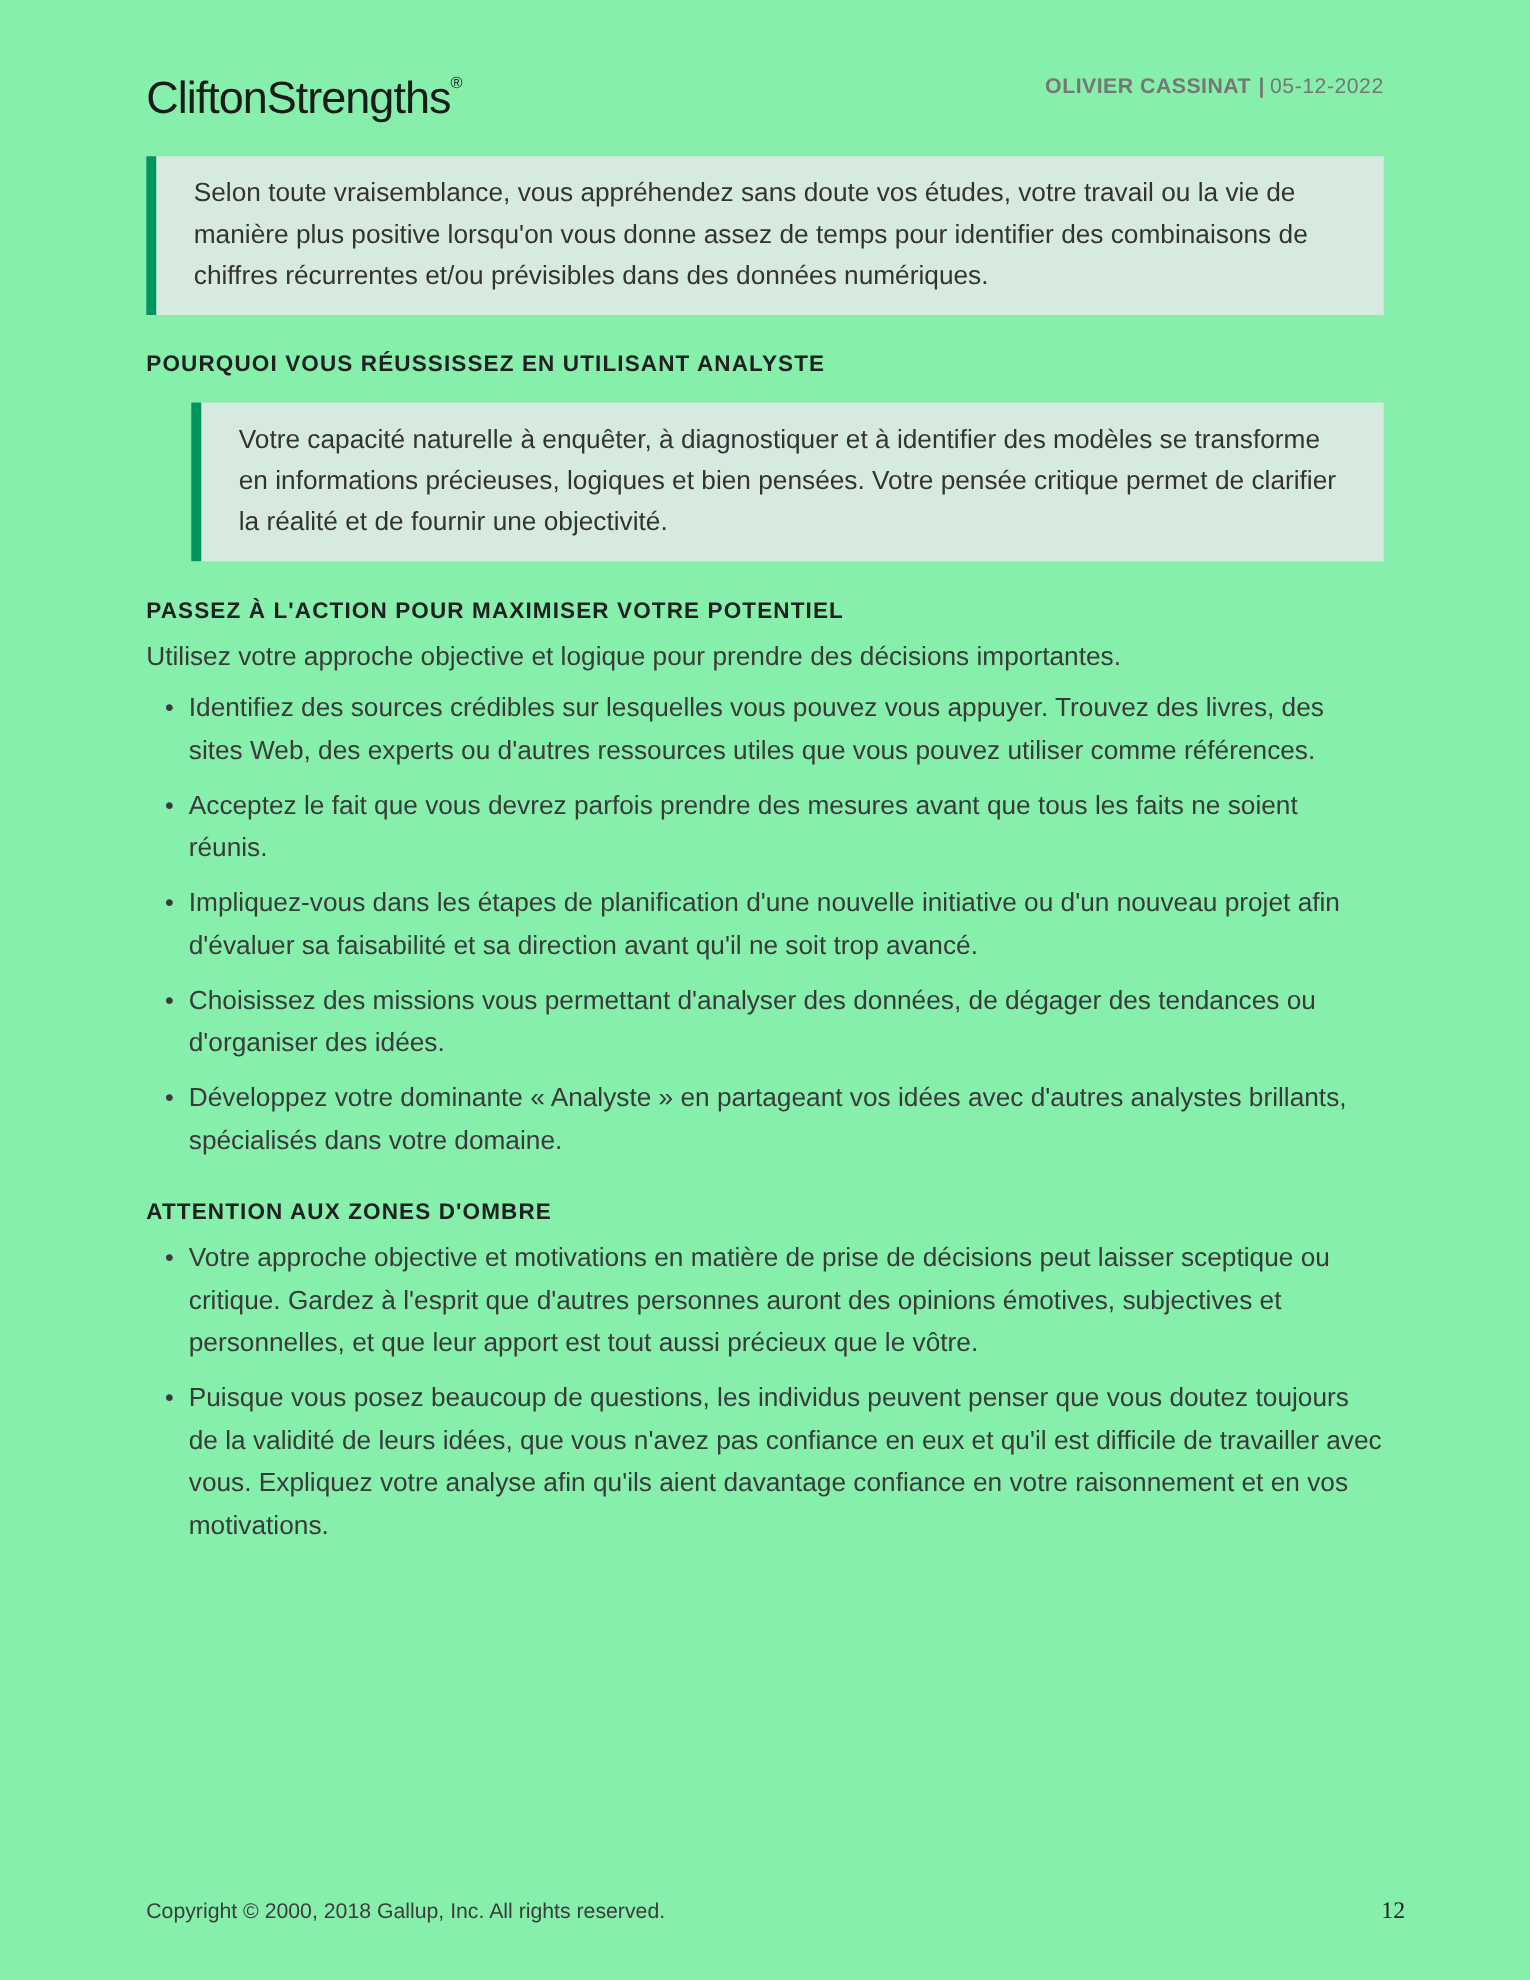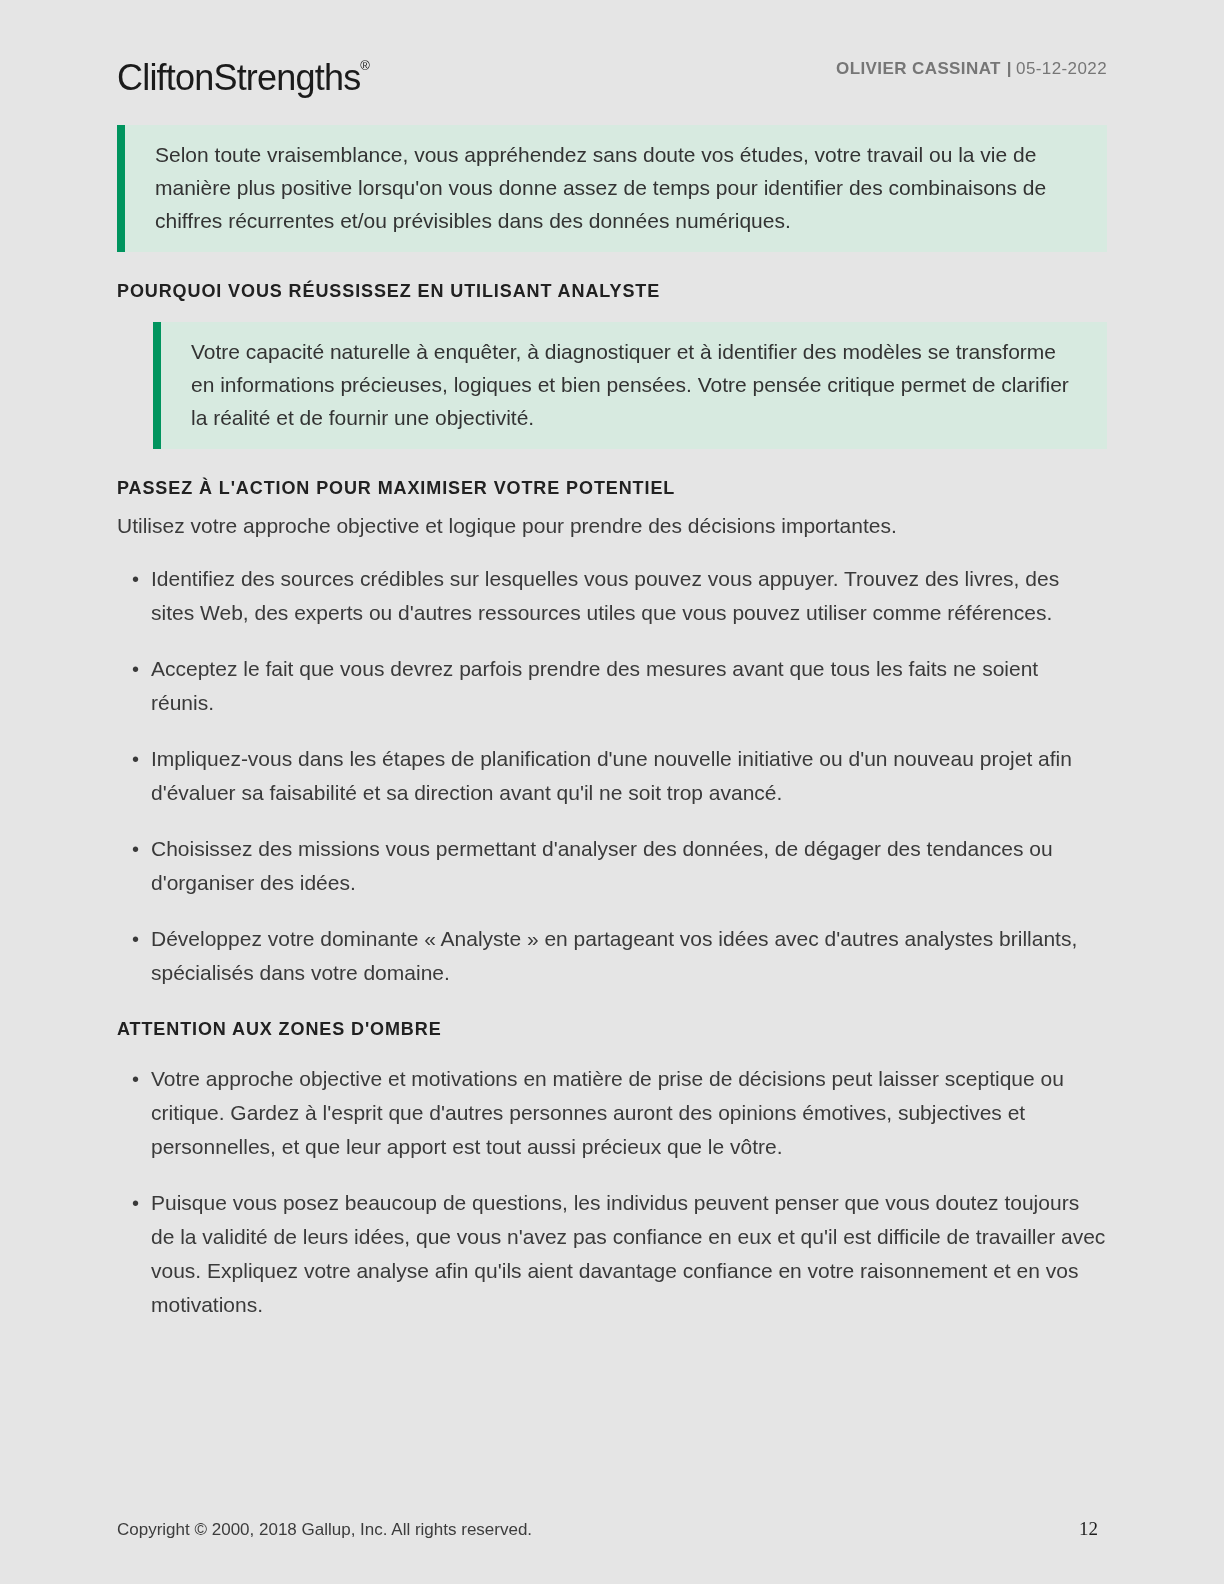--- a/index.html
+++ b/index.html
@@ -9,21 +9,21 @@
     --body: #3A3A3A;
     --muted: #767676;
   }
   *{ box-sizing: border-box; }
   html,body{ margin:0; padding:0; background:#ffffff; }
   .page{
     position: relative;
     width: 1224px;
     height: 1584px;
     margin: 0 auto;
-    background: #e5e5e5;
+    background: #86efac;
     padding: 46px 117px 0 117px;
     font-family: "Liberation Sans", sans-serif;
     color: var(--body);
     overflow: hidden;
   }
 
   
   .header{
     display: flex;
     justify-content: space-between;
@@ -85,39 +85,39 @@
 
   
   ul.bullets{
     list-style: none;
     margin: 9px 0 0 0;
     padding: 0;
   }
   ul.bullets li{
     position: relative;
     padding-left: 34px;
-    margin-top: 22px;
+    margin-top: 10px;
     font-size: 21px;
     line-height: 34px;
     color: var(--body);
   }
   ul.bullets li::before{
     content: "\2022";
     position: absolute;
     left: 15px;
     top: 0;
     font-size: 20px;
     color: var(--body);
   }
 
   
   .footer{
     position: absolute;
     left: 117px;
-    right: 126px;
+    right: 100px;
     bottom: 44px;
     display: flex;
     justify-content: space-between;
     align-items: baseline;
   }
   .footer .copyright{
     font-size: 17px;
     color: #3C3C3C;
   }
   .footer .page-num{

